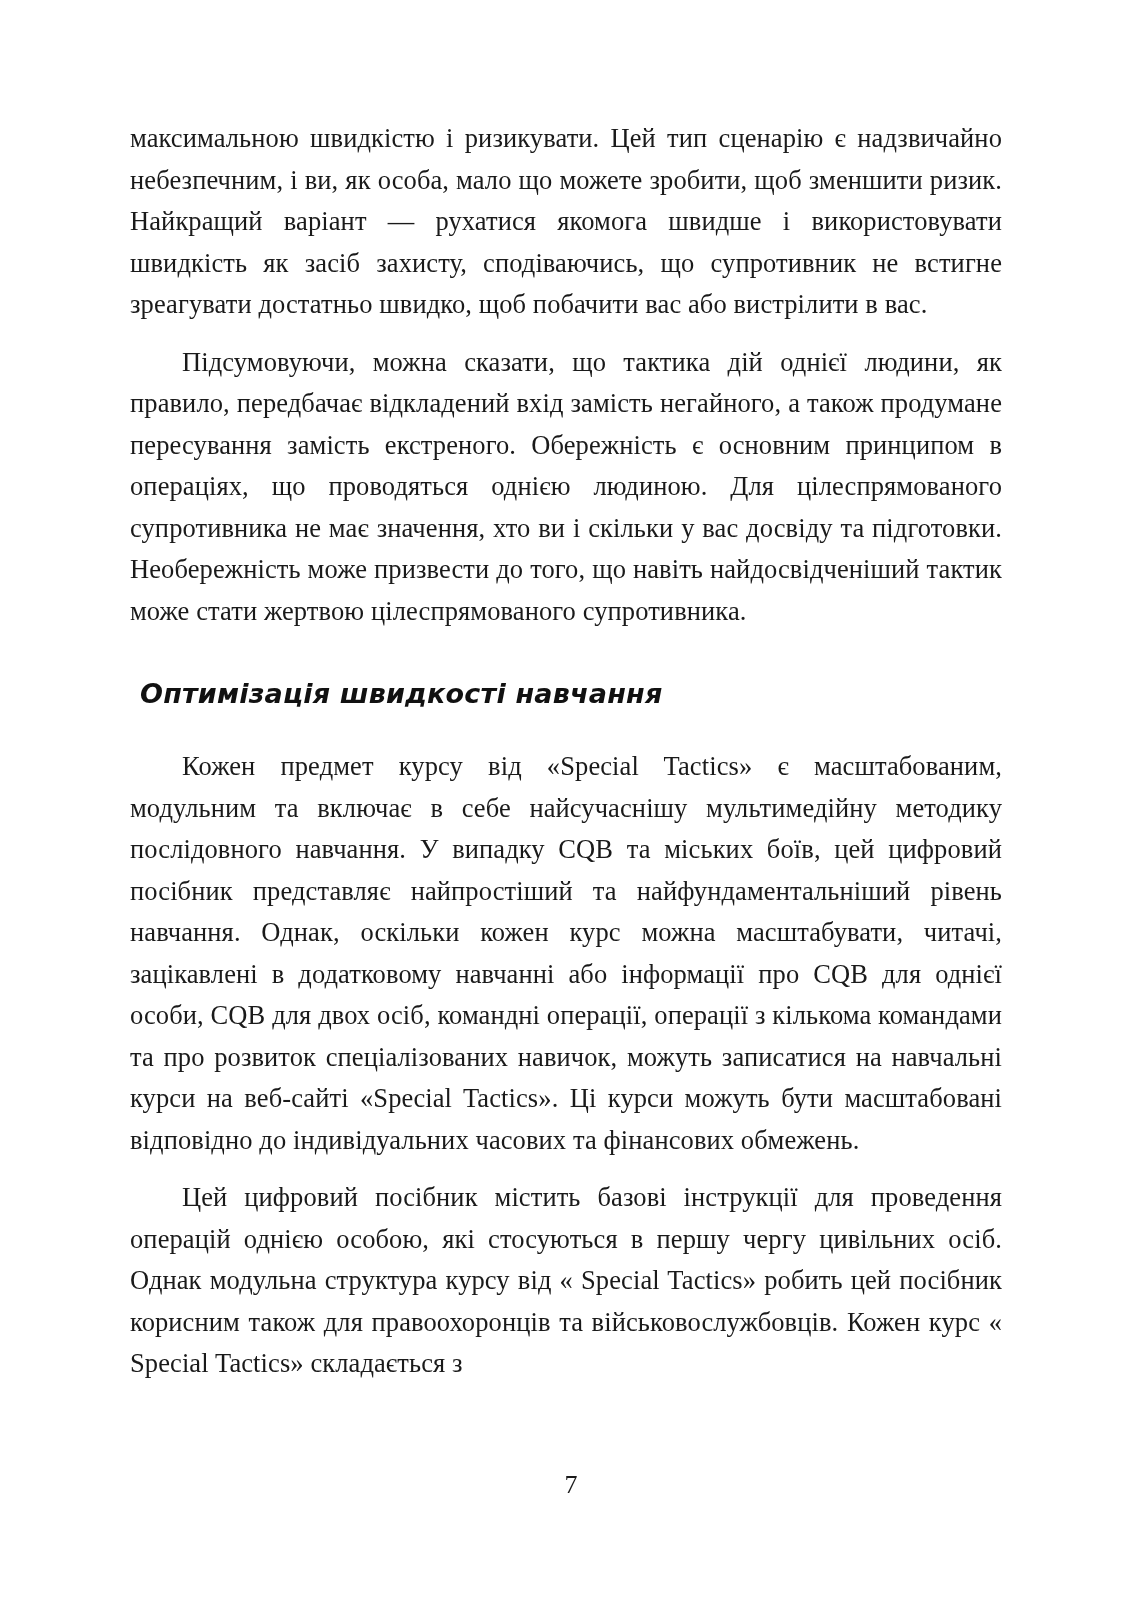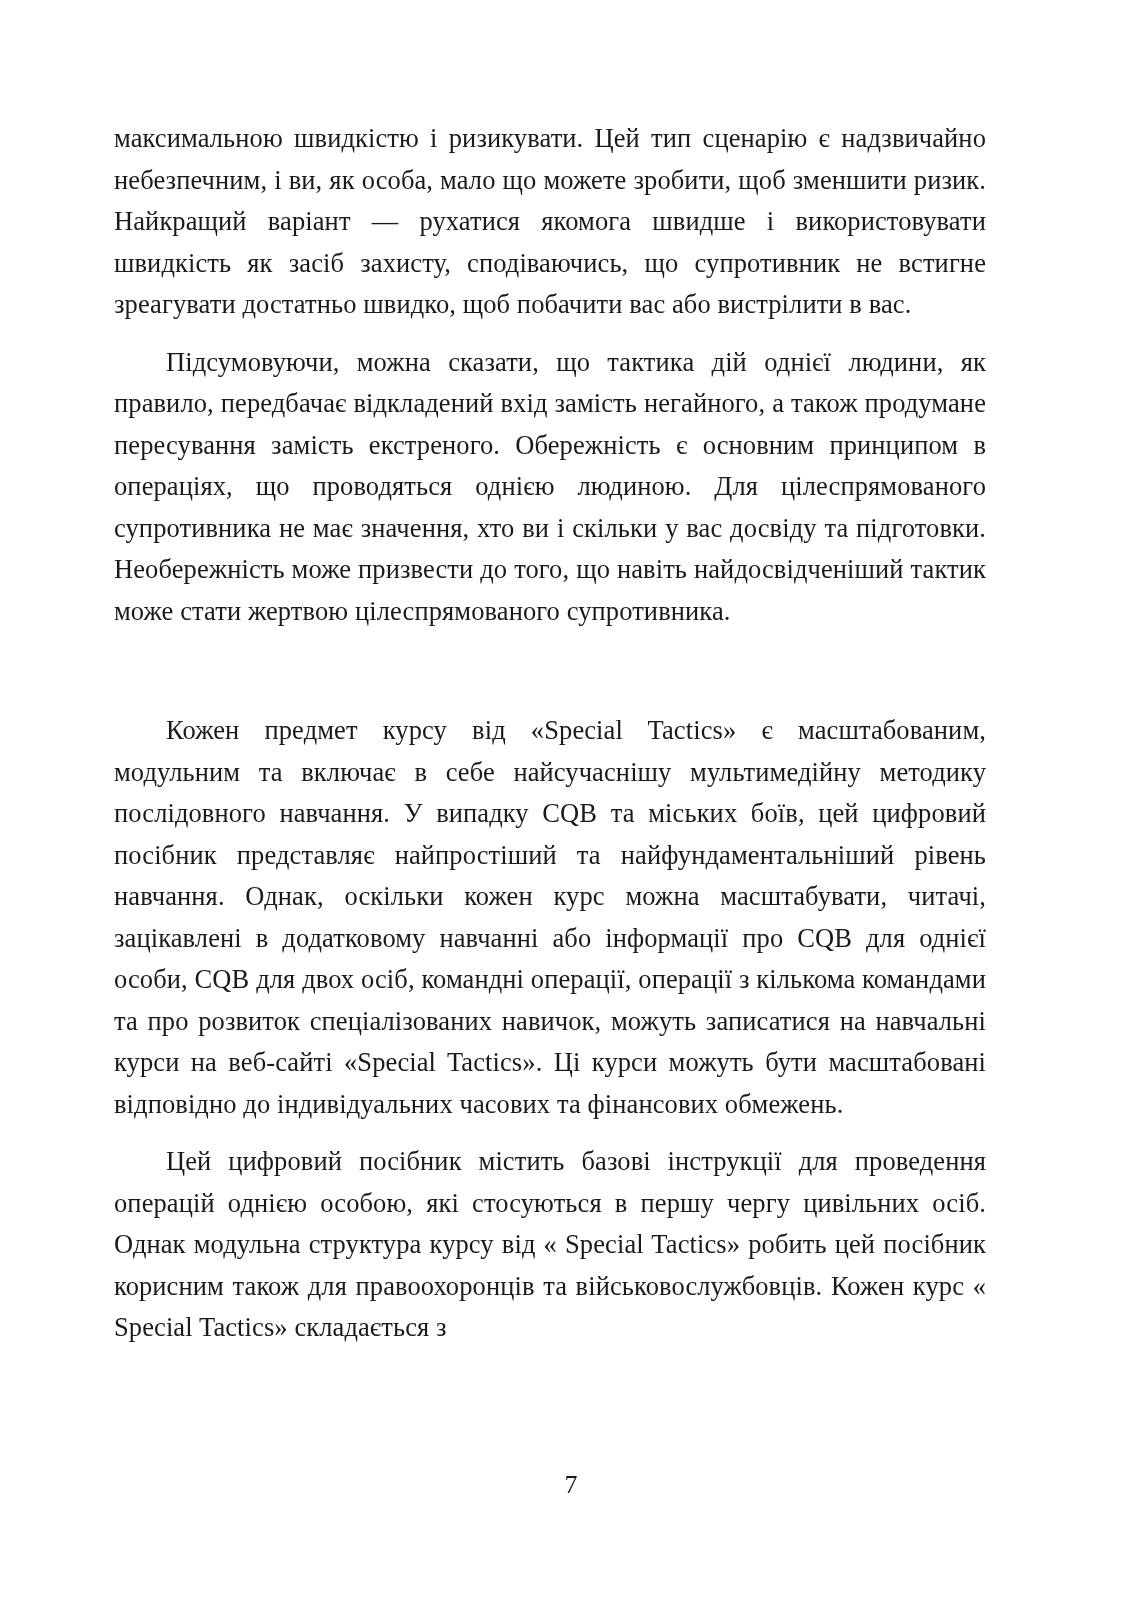--- a/index.html
+++ b/index.html
@@ -12,21 +12,21 @@
     width: 1142px;
     height: 1615px;
     background: #ffffff;
     box-sizing: border-box;
     font-family: "Liberation Serif", serif;
     color: #1a1a1a;
     overflow: hidden;
   }
   .content {
     position: absolute;
-    left: 114px;
+    left: 130px;
     top: 118px;
     width: 872px;
   }
   p.body-para {
     margin: 0;
     font-size: 26.5px;
     line-height: 41.5px;
     text-align: justify;
     text-justify: inter-word;
     letter-spacing: 0.1px;
@@ -68,20 +68,21 @@
   <div class="content">
 
     <p class="body-para">максимальною швидкістю і ризикувати. Цей тип сценарію є надзвичайно небезпечним, і ви, як особа, мало що можете зробити, щоб зменшити ризик. Найкращий варіант — рухатися якомога швидше і використовувати швидкість як засіб захисту, сподіваючись, що супротивник не встигне зреагувати достатньо швидко, щоб побачити вас або вистрілити в вас.</p>
 
     <div class="gap-after-para-1"></div>
 
     <p class="body-para indent">Підсумовуючи, можна сказати, що тактика дій однієї людини, як правило, передбачає відкладений вхід замість негайного, а також продумане пересування замість екстреного. Обережність є основним принципом в операціях, що проводяться однією людиною. Для цілеспрямованого супротивника не має значення, хто ви і скільки у вас досвіду та підготовки. Необережність може призвести до того, що навіть найдосвідченіший тактик може стати жертвою цілеспрямованого супротивника.</p>
 
     <div class="gap-before-heading"></div>
 
+    <h2 class="section-heading">Оптимізація швидкості навчання</h2>
 
     <div class="gap-after-heading"></div>
 
     <p class="body-para indent">Кожен предмет курсу від «Special Tactics» є масштабованим, модульним та включає в себе найсучаснішу мультимедійну методику послідовного навчання. У випадку CQB та міських боїв, цей цифровий посібник представляє найпростіший та найфундаментальніший рівень навчання. Однак, оскільки кожен курс можна масштабувати, читачі, зацікавлені в додатковому навчанні або інформації про CQB для однієї особи, CQB для двох осіб, командні операції, операції з кількома командами та про розвиток спеціалізованих навичок, можуть записатися на навчальні курси на веб-сайті «Special Tactics». Ці курси можуть бути масштабовані відповідно до індивідуальних часових та фінансових обмежень.</p>
 
     <p class="body-para indent">Цей цифровий посібник містить базові інструкції для проведення операцій однією особою, які стосуються в першу чергу цивільних осіб. Однак модульна структура курсу від « Special Tactics» робить цей посібник корисним також для правоохоронців та військовослужбовців. Кожен курс « Special Tactics» складається з</p>
 
   </div>
 
   <div class="page-number">7</div>

